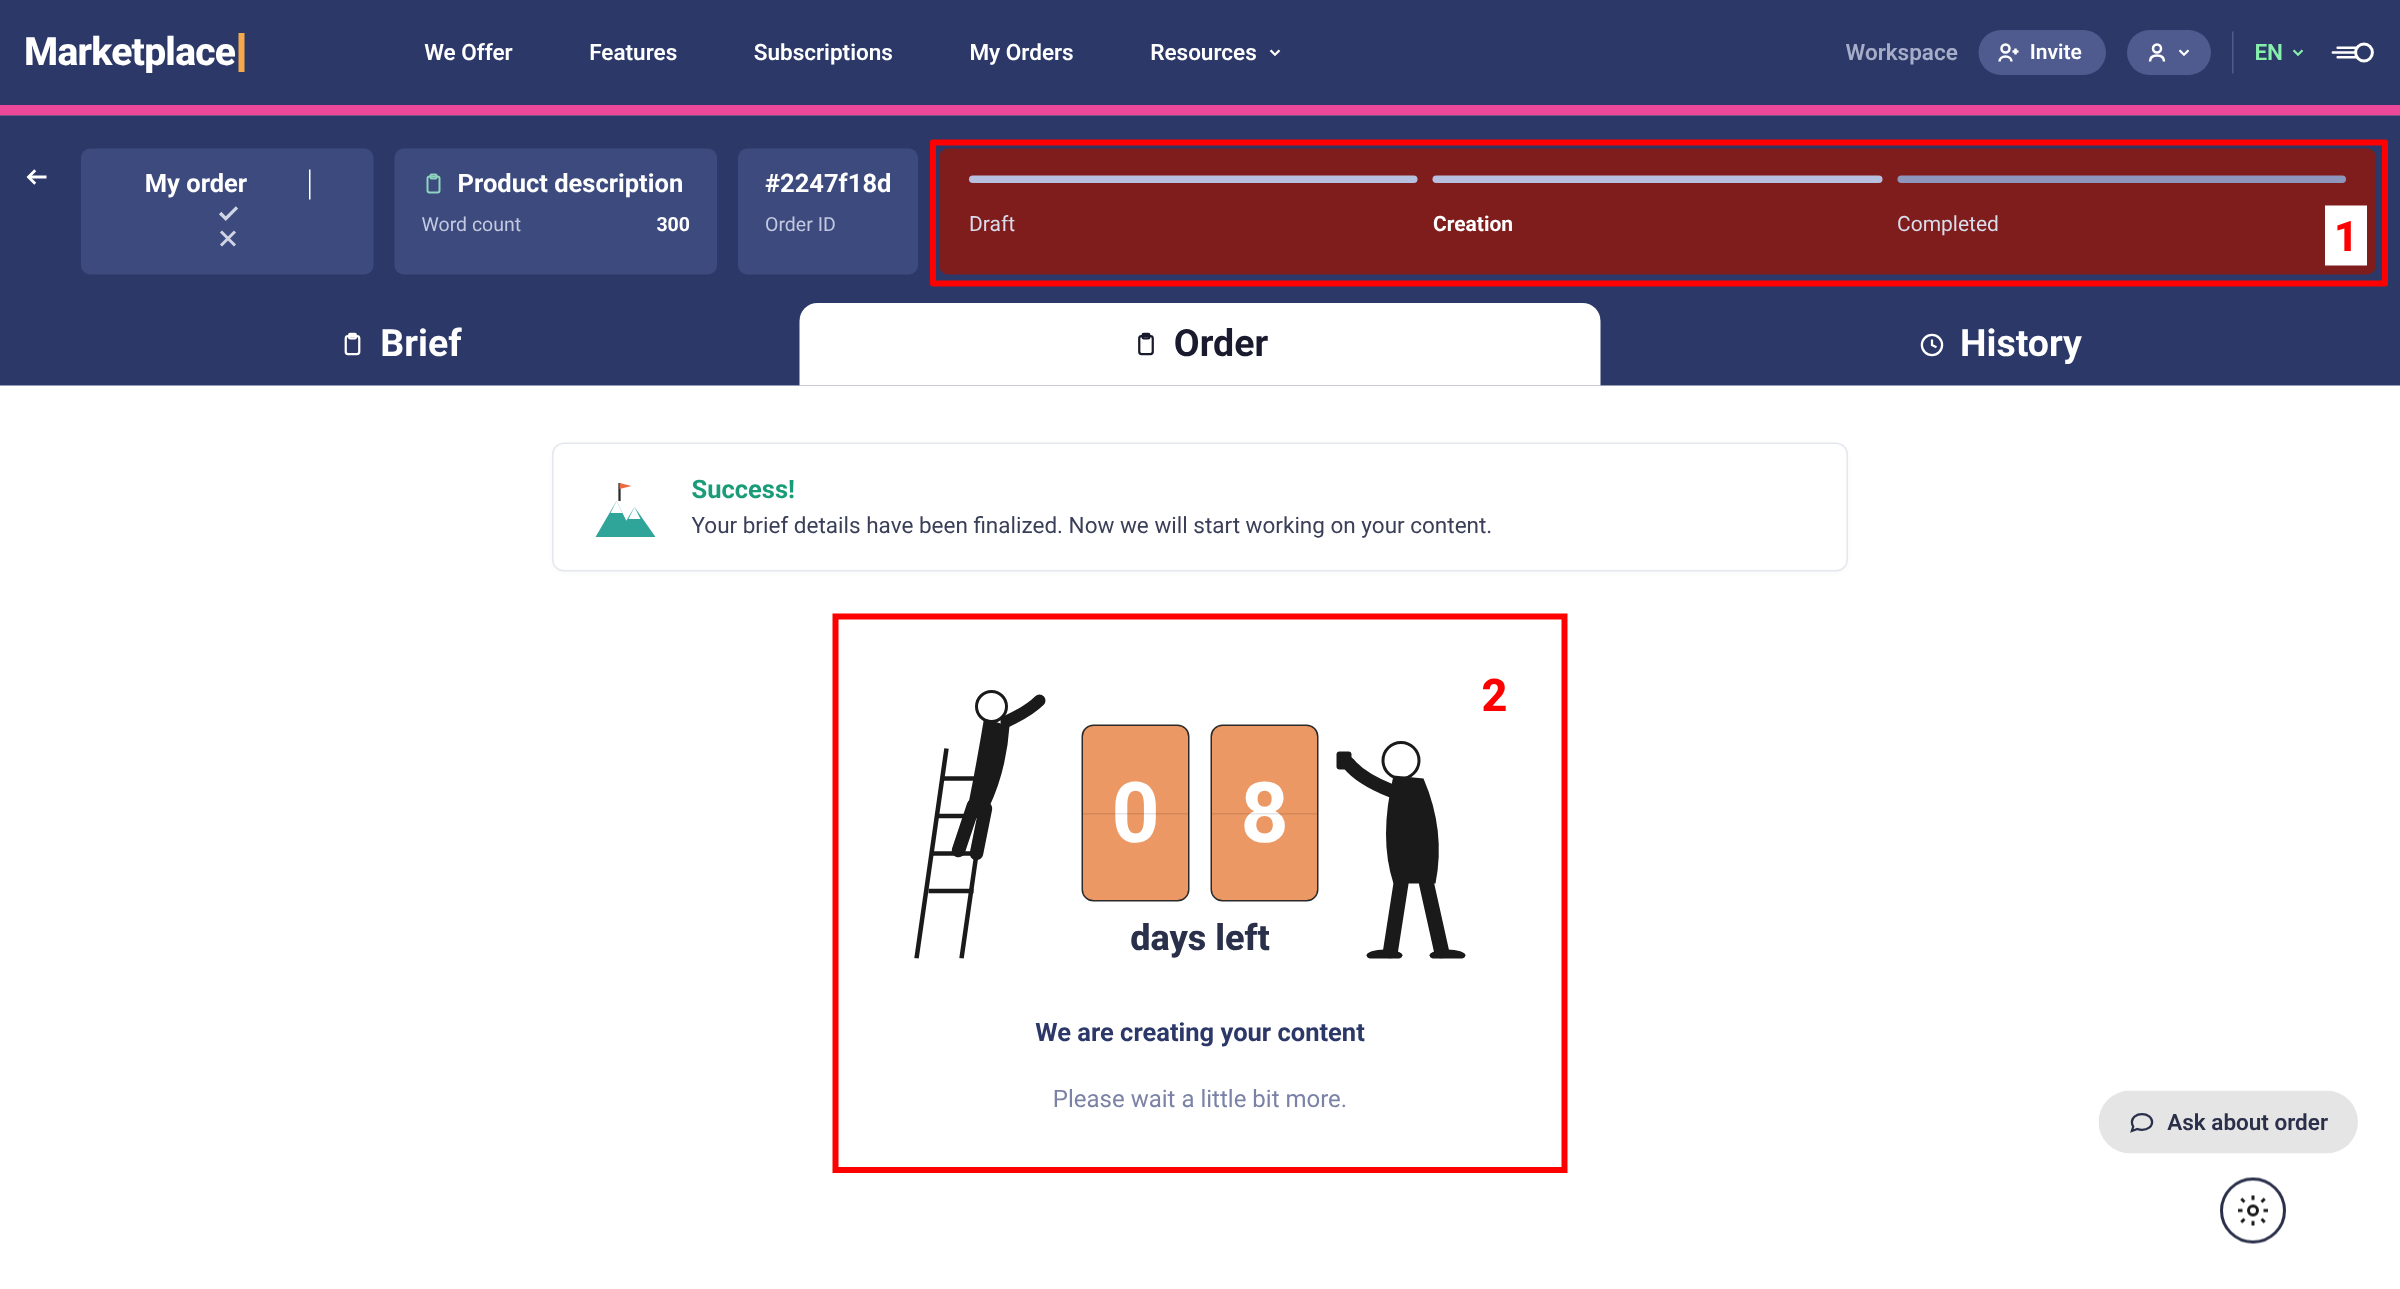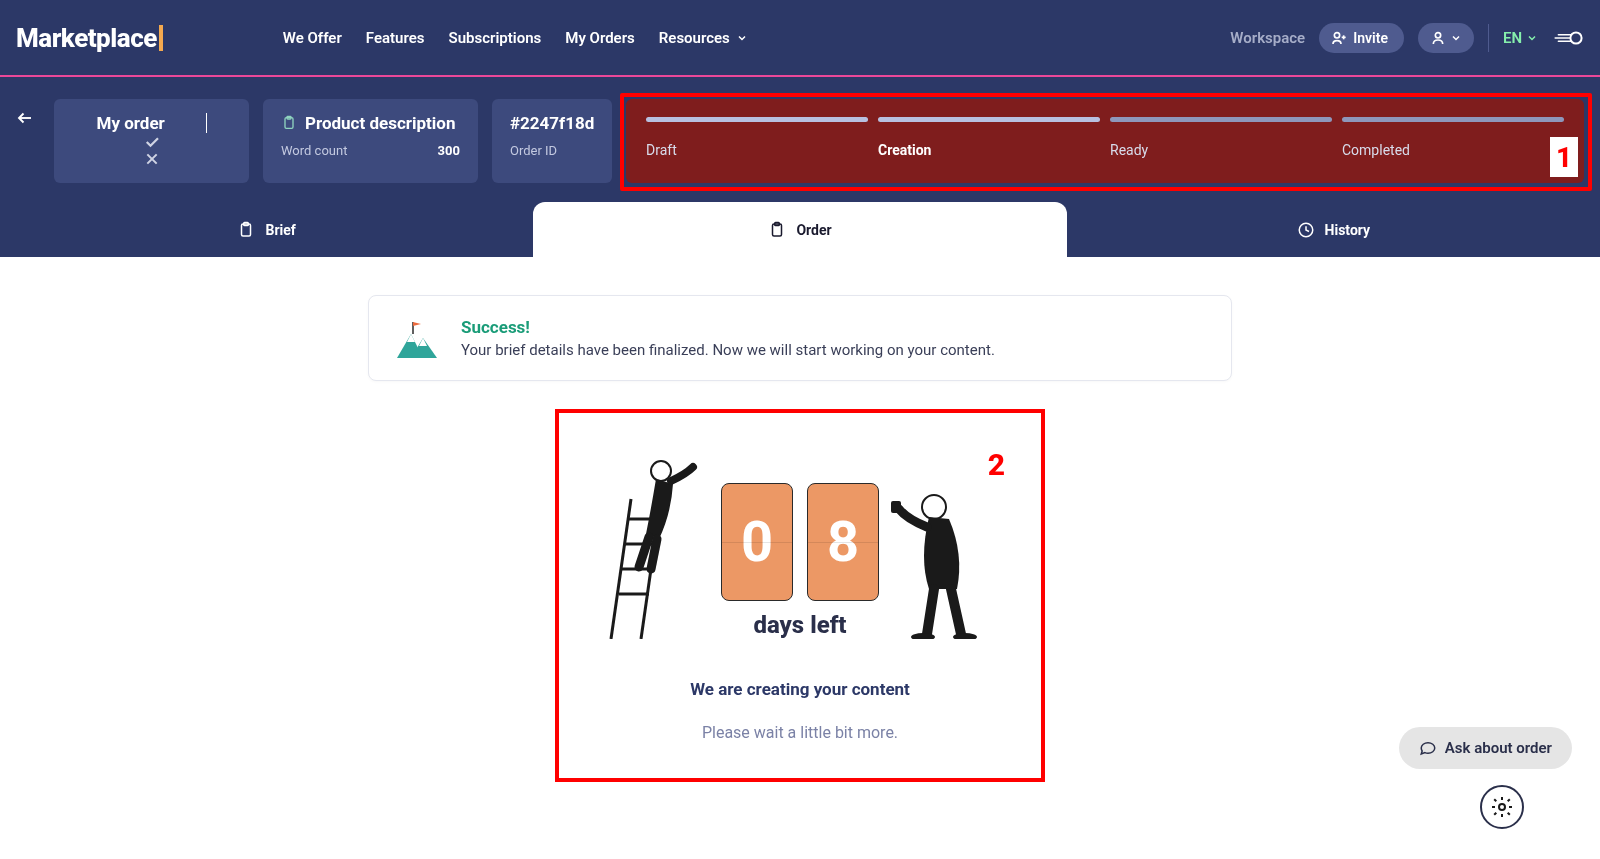--- a/index.html
+++ b/index.html
@@ -1,21 +1,21 @@
 <!DOCTYPE html>
 <html><head>
 <meta charset="utf-8">
 <style>
 * { box-sizing: border-box; margin: 0; padding: 0; font-family: -apple-system, BlinkMacSystemFont, "Segoe UI", Roboto, sans-serif; }
 body { background: #ffffff; width: 1600px; height: 859px; overflow: hidden; position: relative; }
 
-.header { background: #2c3867; height: 77px; display: flex; align-items: center; padding: 12px 16px; border-bottom: 2px solid #ec4899; }
+.header { background: #2c3867; height: 77px; display: flex; align-items: center; padding: 12px 16px; border-bottom: 7px solid #ec4899; }
 .logo { font-size: 26px; font-weight: 800; color: #ffffff; display: flex; align-items: center; letter-spacing: -0.5px; }
 .logo-bar { display: inline-block; width: 4px; height: 26px; background: #f4a94f; margin-left: 2px; }
-.nav { display: flex; gap: 24px; margin-left: 120px; }
+.nav { display: flex; gap: 51px; margin-left: 120px; }
 .nav-item { color: #ffffff; font-size: 15px; font-weight: 600; display: flex; align-items: center; gap: 6px; cursor: pointer; }
 .header-right { margin-left: auto; display: flex; align-items: center; gap: 14px; }
 .workspace-label { color: #a6adc8; font-size: 15px; font-weight: 600; }
 .invite-btn { background: #4f5b8f; color: #ffffff; border: none; border-radius: 18px; padding: 7px 16px 7px 12px; font-size: 14px; font-weight: 600; display: flex; align-items: center; gap: 6px; cursor: pointer; }
 .user-btn { background: #4f5b8f; color: #ffffff; border: none; border-radius: 18px; padding: 7px 12px; display: flex; align-items: center; gap: 4px; cursor: pointer; }
 .divider-v { width: 1px; height: 28px; background: #4f5b8f; }
 .lang-sel { color: #86efac; font-size: 15px; font-weight: 600; display: flex; align-items: center; gap: 4px; cursor: pointer; }
 .comet { width: 32px; height: 22px; color: #ffffff; }
 
 .subheader { background: #2c3867; height: 125px; display: flex; align-items: flex-start; padding: 22px 16px 0 16px; gap: 14px; }
@@ -39,21 +39,21 @@
 .step { flex: 1; }
 .step-bar { height: 5px; background: #8e97bb; border-radius: 3px; margin-bottom: 20px; }
 .step-bar.done { background: #b8c0e0; }
 .step-label { font-size: 14px; color: #d8dceb; }
 .step-label.active { color: #ffffff; font-weight: 700; }
 .highlight-1 { position: absolute; border: 4px solid #ff0000; border-radius: 2px; pointer-events: none; top: -6px; left: -6px; right: -8px; bottom: -8px; }
 .annot-1 { position: absolute; right: 6px; bottom: 6px; background: #ffffff; color: #ff0000; font-size: 28px; font-weight: 800; width: 28px; height: 40px; display: flex; align-items: center; justify-content: center; }
 
 .tabbar { background: #2c3867; height: 55px; display: flex; align-items: flex-end; }
 .tabbar-inner { display: flex; width: 100%; }
-.tab { flex: 1; display: flex; align-items: center; justify-content: center; gap: 10px; color: #ffffff; font-size: 14px; font-weight: 700; height: 55px; cursor: pointer; }
+.tab { flex: 1; display: flex; align-items: center; justify-content: center; gap: 10px; color: #ffffff; font-size: 25px; font-weight: 700; height: 55px; cursor: pointer; }
 .tab.active { background: #ffffff; color: #1a1a2e; border-radius: 12px 12px 0 0; }
 
 .content { padding: 38px 0; display: flex; flex-direction: column; align-items: center; }
 .success-card { width: 864px; background: #ffffff; border: 1px solid #e5e7ef; border-radius: 8px; padding: 20px 24px; display: flex; align-items: center; gap: 20px; box-shadow: 0 1px 3px rgba(0,0,0,0.03); }
 .success-title { color: #1a9c78; font-size: 17px; font-weight: 700; margin-bottom: 4px; }
 .success-text { color: #3a3f58; font-size: 15px; }
 
 .countdown-wrap { margin-top: 28px; position: relative; width: 490px; padding: 20px 0 40px 0; }
 .highlight-2 { position: absolute; top: 0; left: 0; right: 0; bottom: 0; border: 4px solid #ff0000; pointer-events: none; }
 .annot-2 { position: absolute; top: 38px; right: 40px; color: #ff0000; font-size: 30px; font-weight: 800; }
@@ -174,24 +174,20 @@
       <div class="step">
         <div class="step-bar done"></div>
         <div class="step-label">Draft</div>
       </div>
       <div class="step">
         <div class="step-bar done"></div>
         <div class="step-label active">Creation</div>
       </div>
       <div class="step">
         <div class="step-bar"></div>
-        <div class="step-label">Ready</div>
-      </div>
-      <div class="step">
-        <div class="step-bar"></div>
         <div class="step-label">Completed</div>
       </div>
       <div class="annot-1">1</div>
     </div>
     <div class="highlight-1"></div>
   </div>
 </div>
 
 <div class="tabbar">
   <div class="tabbar-inner">

